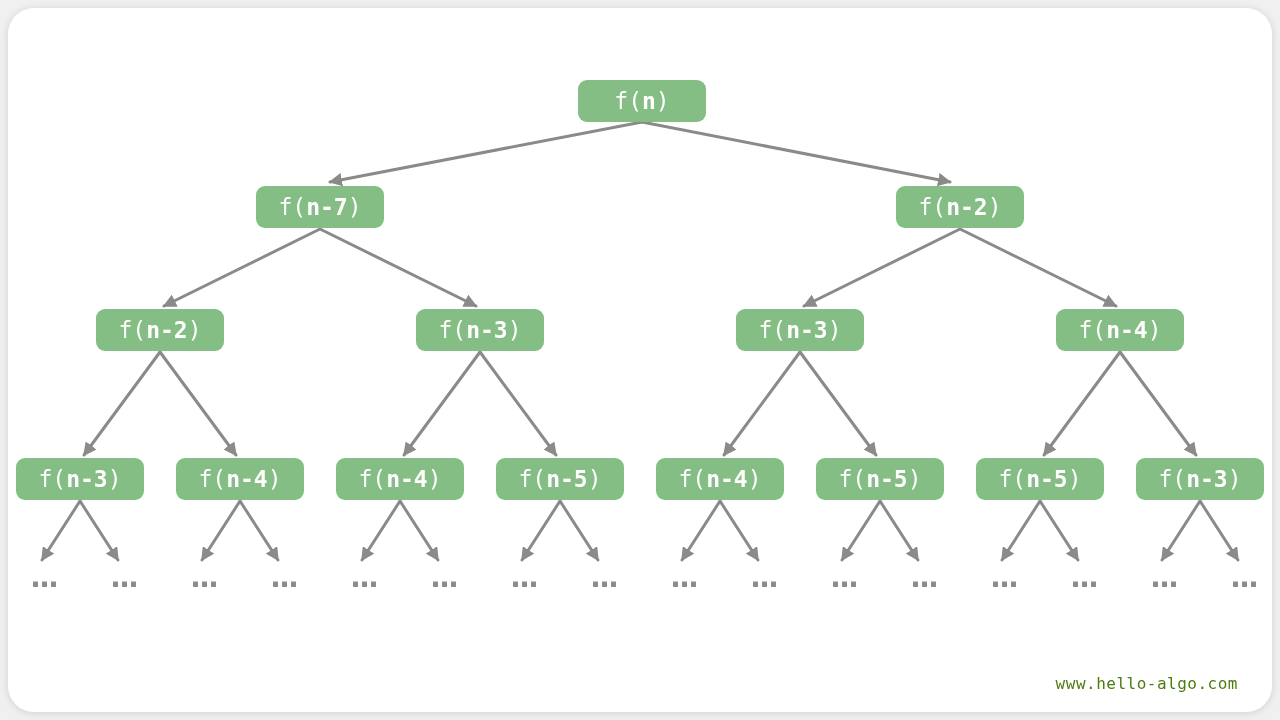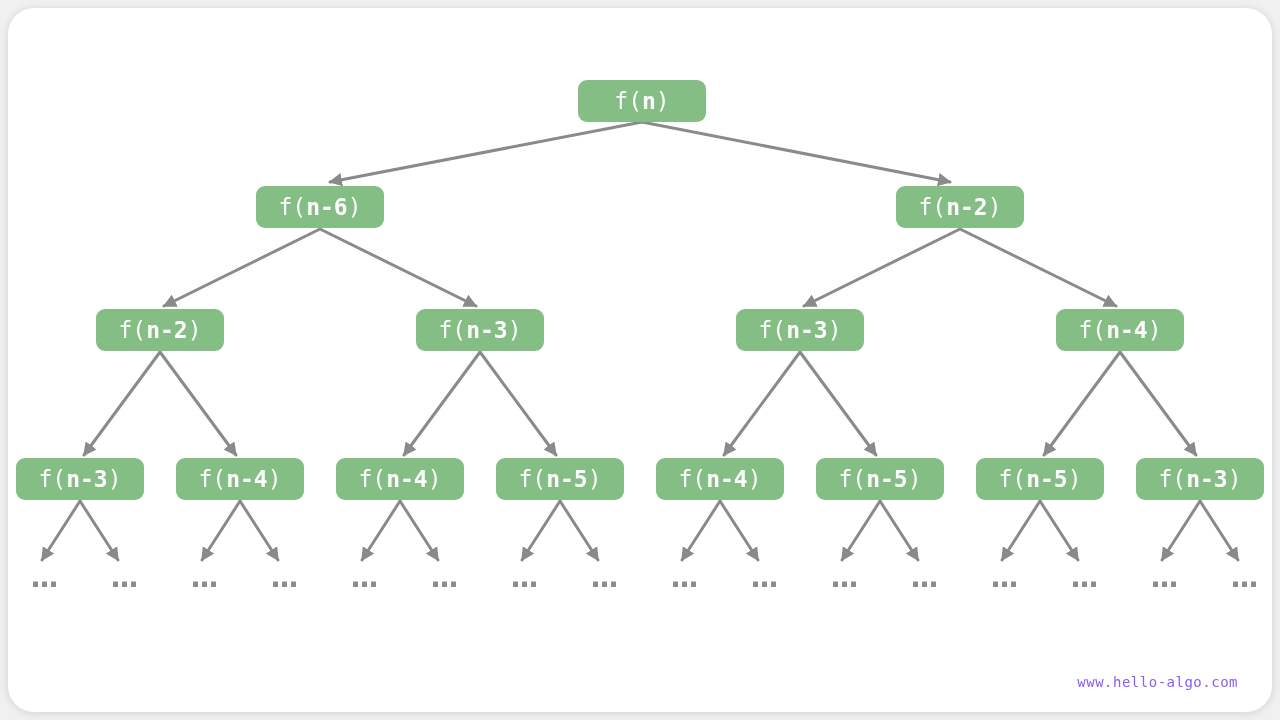--- a/index.html
+++ b/index.html
@@ -34,22 +34,22 @@
     position: absolute;
     width: 80px; height: 36px; top: 558px;
     display: flex; align-items: center; justify-content: center;
     color: #8a8a8a;
     font-size: 30px; font-weight: bold;
     letter-spacing: -9px;
   }
   .watermark {
     position: absolute;
     right: 42px; top: 674px;
-    color: #8b5cf6;
-    font-size: 14px;
+    color: #4d7c0f;
+    font-size: 16px;
     letter-spacing: 0.5px;
   }
 </style>
 </head>
 <body>
 
 <div class="stage">
   <div class="card"></div>
 
   <svg class="arrows" viewBox="0 0 1280 720">
@@ -90,21 +90,21 @@
       <line x1="880" y1="501" x2="918" y2="560"></line>
       <line x1="1040" y1="501" x2="1002" y2="560"></line>
       <line x1="1040" y1="501" x2="1078" y2="560"></line>
       <line x1="1200" y1="501" x2="1162" y2="560"></line>
       <line x1="1200" y1="501" x2="1238" y2="560"></line>
     </g>
   </svg>
 
   <div class="node" style="left:578px;top:80px"><span>f(</span><span class="b">n</span><span>)</span></div>
 
-  <div class="node" style="left:256px;top:186px"><span>f(</span><span class="b">n-6</span><span>)</span></div>
+  <div class="node" style="left:256px;top:186px"><span>f(</span><span class="b">n-7</span><span>)</span></div>
   <div class="node" style="left:896px;top:186px"><span>f(</span><span class="b">n-2</span><span>)</span></div>
 
   <div class="node" style="left:96px;top:309px"><span>f(</span><span class="b">n-2</span><span>)</span></div>
   <div class="node" style="left:416px;top:309px"><span>f(</span><span class="b">n-3</span><span>)</span></div>
   <div class="node" style="left:736px;top:309px"><span>f(</span><span class="b">n-3</span><span>)</span></div>
   <div class="node" style="left:1056px;top:309px"><span>f(</span><span class="b">n-4</span><span>)</span></div>
 
   <div class="node" style="left:16px;top:458px"><span>f(</span><span class="b">n-3</span><span>)</span></div>
   <div class="node" style="left:176px;top:458px"><span>f(</span><span class="b">n-4</span><span>)</span></div>
   <div class="node" style="left:336px;top:458px"><span>f(</span><span class="b">n-4</span><span>)</span></div>

